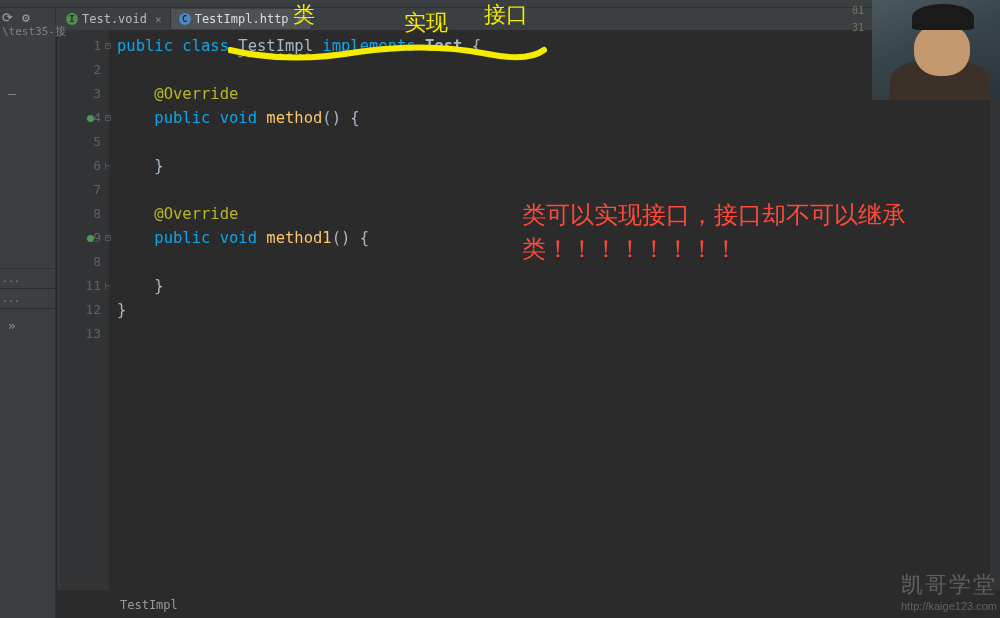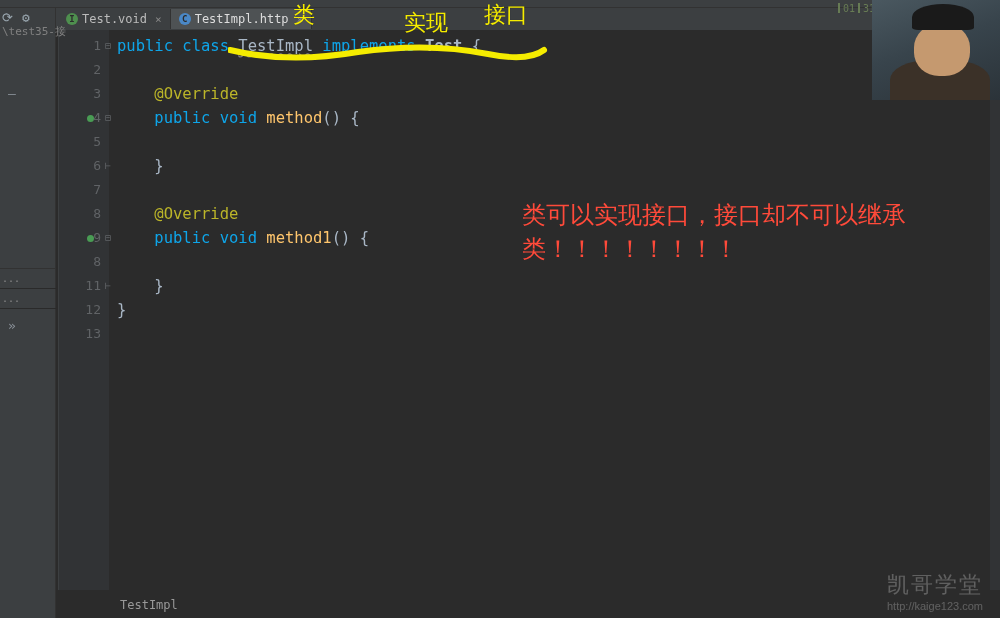--- a/index.html
+++ b/index.html
@@ -149,20 +149,21 @@
   }
   .underline-svg { position: absolute; pointer-events: none; }
   .status-indicator {
     position: absolute;
     top: 0; right: 122px;
     width: 40px; height: 14px;
     color: #677b54;
     font-size: 10px;
     display: flex; align-items: center; gap: 3px;
     padding-top: 2px;
+    flex-direction: column;
   }
   .status-indicator .bar { width: 2px; height: 10px; background: #677b54; }
   .webcam {
     position: absolute;
     top: 0; right: 0;
     width: 128px; height: 100px;
     background: linear-gradient(160deg,#4a5860 0%, #38444c 45%, #2b3339 100%);
     overflow: hidden;
   }
   .webcam .hat {
@@ -175,21 +176,21 @@
     width: 56px; height: 52px;
     background: #c5996f; border-radius: 45%;
   }
   .webcam .body {
     position: absolute; bottom: -10px; left: 18px;
     width: 100px; height: 50px;
     background: #3b3128; border-radius: 40% 40% 0 0;
   }
   .watermark {
     position: absolute;
-    right: 17px; bottom: 6px;
+    right: 3px; bottom: 6px;
     color: rgba(255,255,255,.25);
     font-family: "Microsoft YaHei", sans-serif;
     text-align: right;
   }
   .watermark .big { font-size: 22px; letter-spacing: 2px; }
   .watermark .small { font-size: 11px; padding-left: 42px; }
   .breadcrumb-bottom {
     position: absolute;
     bottom: 6px; left: 120px;
     font-size: 12px;

